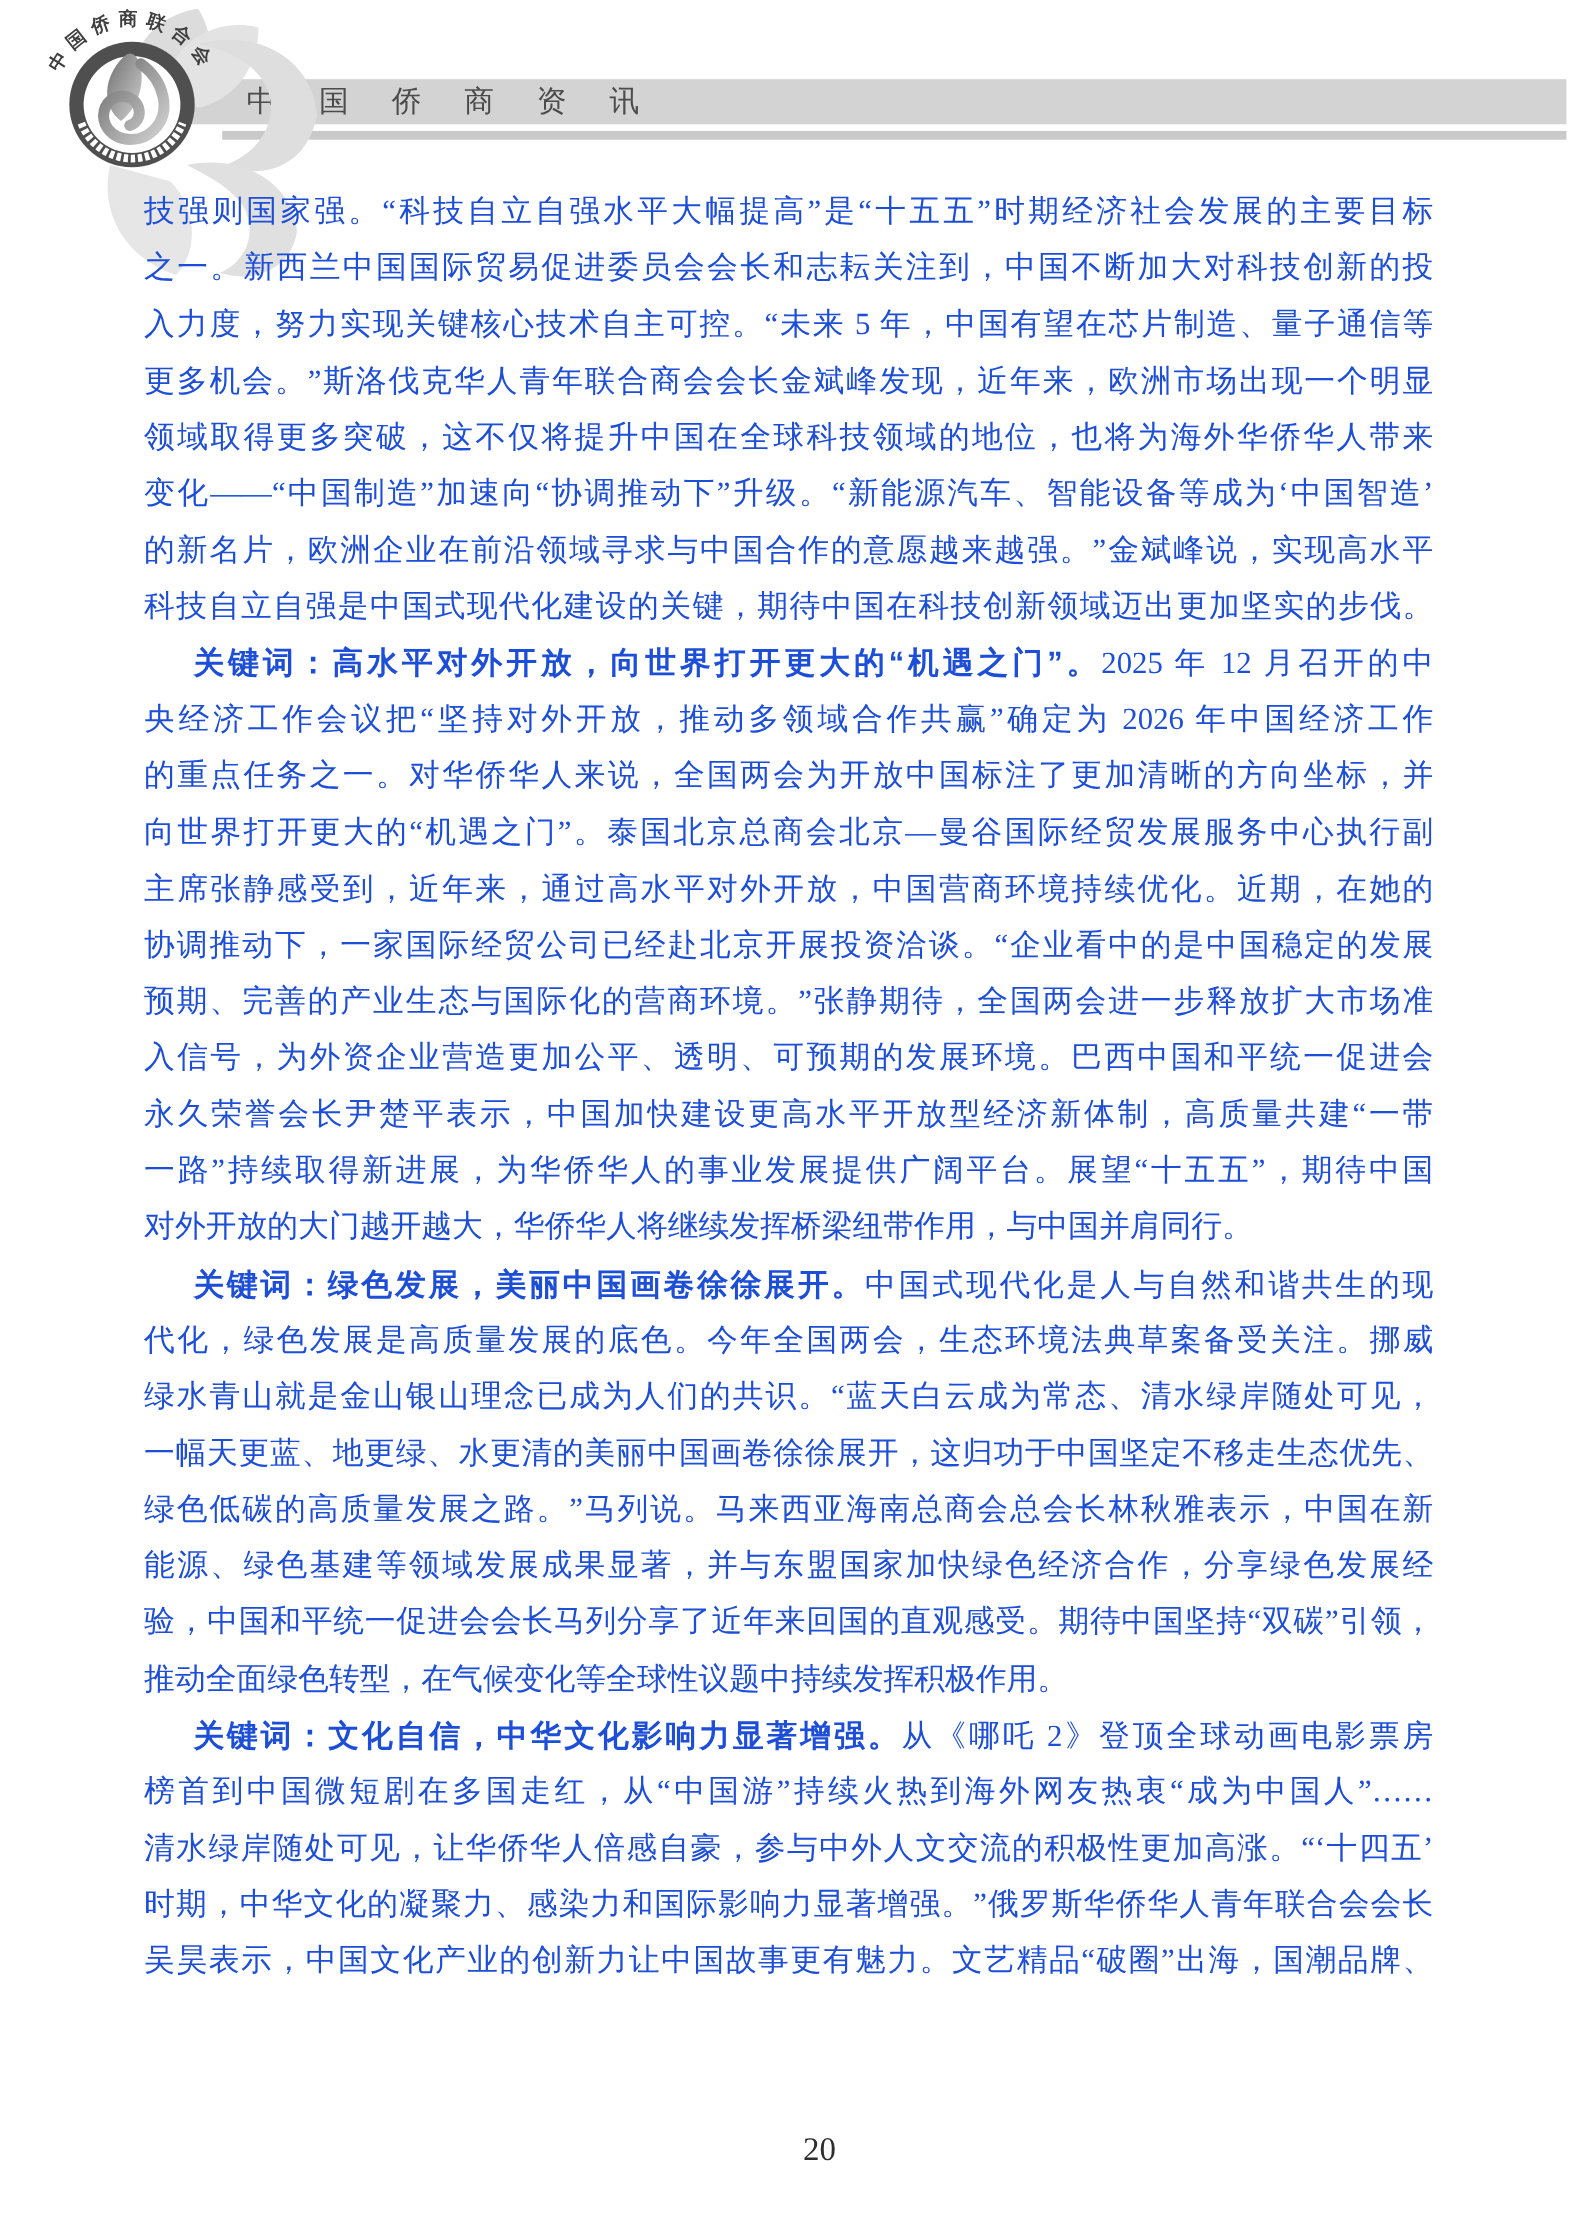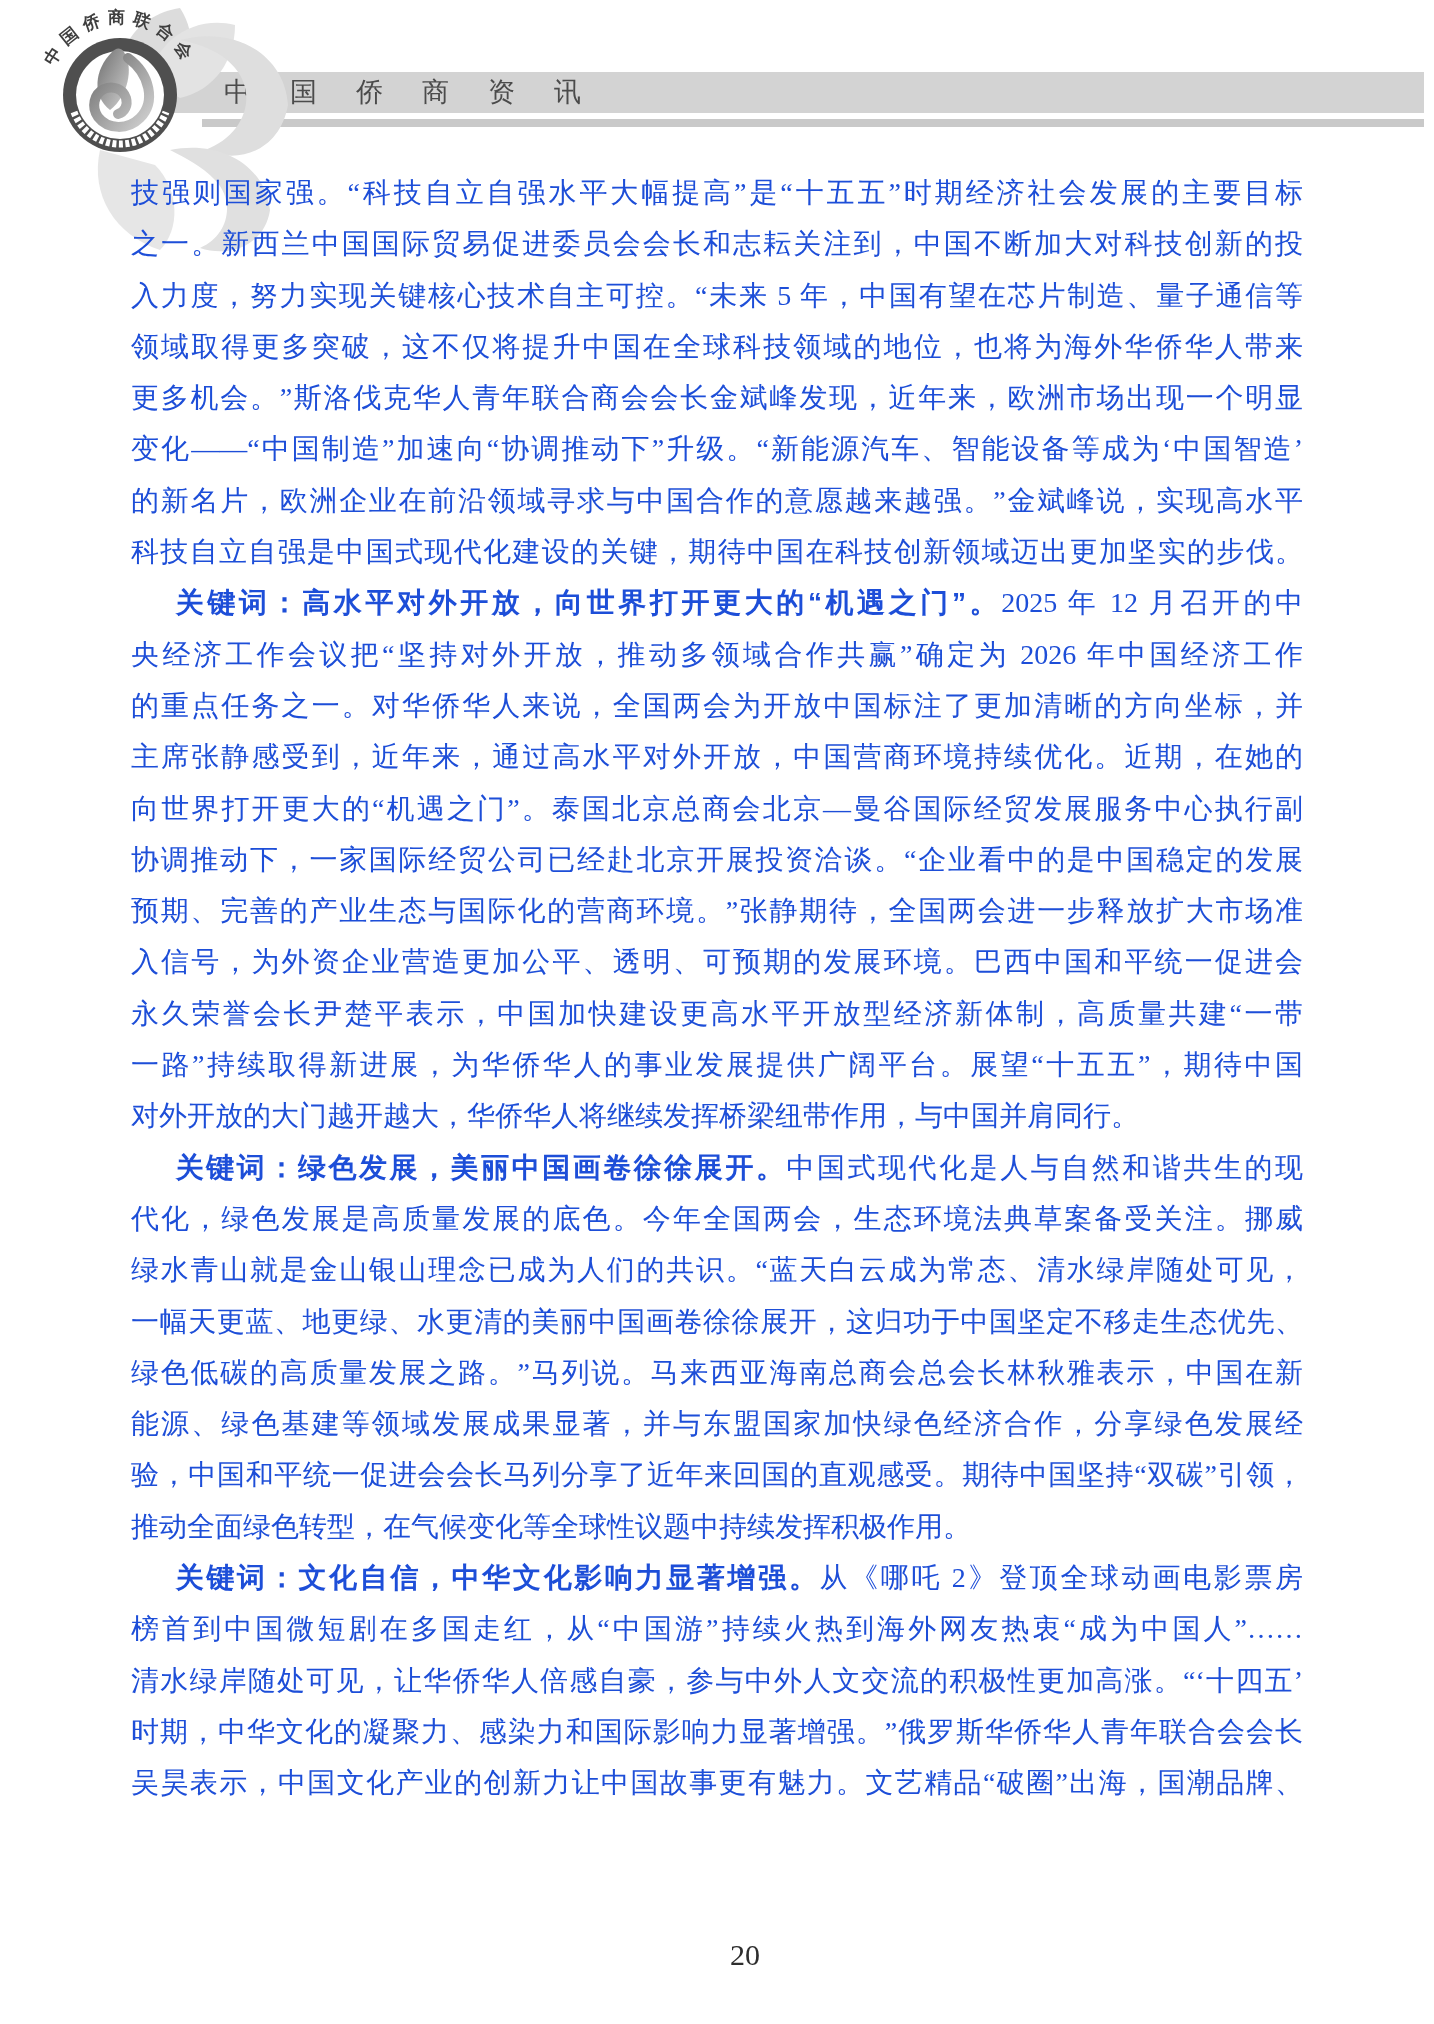--- a/index.html
+++ b/index.html
@@ -62,30 +62,30 @@
 
     <text font-family="'Liberation Sans','DejaVu Sans',sans-serif" font-size="17" font-weight="700" fill="#3f3f3f" letter-spacing="7">
       <textPath href="#arcTop" startOffset="50%" text-anchor="middle">中国侨商联合会</textPath>
     </text>
   </svg>
 
   <main id="article">
       <div class="line">技强则国家强。“科技自立自强水平大幅提高”是“十五五”时期经济社会发展的主要目标</div>
       <div class="line">之一。新西兰中国国际贸易促进委员会会长和志耘关注到，中国不断加大对科技创新的投</div>
       <div class="line">入力度，努力实现关键核心技术自主可控。“未来 5 年，中国有望在芯片制造、量子通信等</div>
+      <div class="line">更多机会。”斯洛伐克华人青年联合商会会长金斌峰发现，近年来，欧洲市场出现一个明显</div>
       <div class="line">领域取得更多突破，这不仅将提升中国在全球科技领域的地位，也将为海外华侨华人带来</div>
-      <div class="line">更多机会。”斯洛伐克华人青年联合商会会长金斌峰发现，近年来，欧洲市场出现一个明显</div>
       <div class="line">变化——“中国制造”加速向“协调推动下”升级。“新能源汽车、智能设备等成为‘中国智造’</div>
       <div class="line">的新名片，欧洲企业在前沿领域寻求与中国合作的意愿越来越强。”金斌峰说，实现高水平</div>
       <div class="line">科技自立自强是中国式现代化建设的关键，期待中国在科技创新领域迈出更加坚实的步伐。</div>
       <div class="line indent"><span class="kw">关键词：高水平对外开放，向世界打开更大的“机遇之门”。</span>2025 年 12 月召开的中</div>
       <div class="line">央经济工作会议把“坚持对外开放，推动多领域合作共赢”确定为 2026 年中国经济工作</div>
       <div class="line">的重点任务之一。对华侨华人来说，全国两会为开放中国标注了更加清晰的方向坐标，并</div>
+      <div class="line">向世界打开更大的“机遇之门”。泰国北京总商会北京—曼谷国际经贸发展服务中心执行副</div>
       <div class="line">主席张静感受到，近年来，通过高水平对外开放，中国营商环境持续优化。近期，在她的</div>
-      <div class="line">向世界打开更大的“机遇之门”。泰国北京总商会北京—曼谷国际经贸发展服务中心执行副</div>
       <div class="line">协调推动下，一家国际经贸公司已经赴北京开展投资洽谈。“企业看中的是中国稳定的发展</div>
       <div class="line">预期、完善的产业生态与国际化的营商环境。”张静期待，全国两会进一步释放扩大市场准</div>
       <div class="line">入信号，为外资企业营造更加公平、透明、可预期的发展环境。巴西中国和平统一促进会</div>
       <div class="line">永久荣誉会长尹楚平表示，中国加快建设更高水平开放型经济新体制，高质量共建“一带</div>
       <div class="line">一路”持续取得新进展，为华侨华人的事业发展提供广阔平台。展望“十五五”，期待中国</div>
       <div class="line short">对外开放的大门越开越大，华侨华人将继续发挥桥梁纽带作用，与中国并肩同行。</div>
       <div class="line indent"><span class="kw">关键词：绿色发展，美丽中国画卷徐徐展开。</span>中国式现代化是人与自然和谐共生的现</div>
       <div class="line">代化，绿色发展是高质量发展的底色。今年全国两会，生态环境法典草案备受关注。挪威</div>
       <div class="line">绿水青山就是金山银山理念已成为人们的共识。“蓝天白云成为常态、清水绿岸随处可见，</div>
       <div class="line">一幅天更蓝、地更绿、水更清的美丽中国画卷徐徐展开，这归功于中国坚定不移走生态优先、</div>

